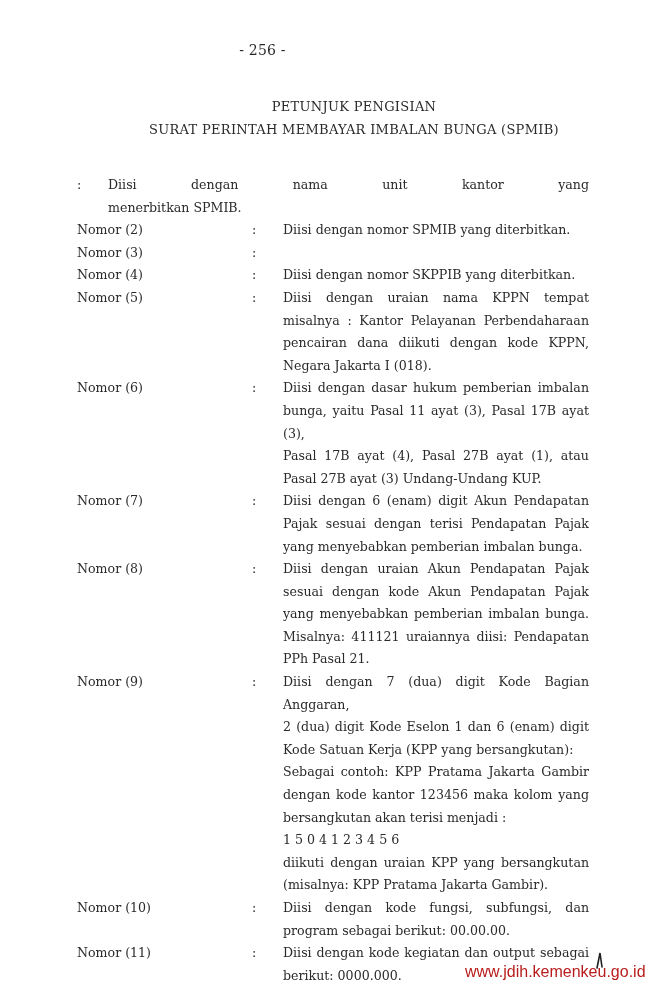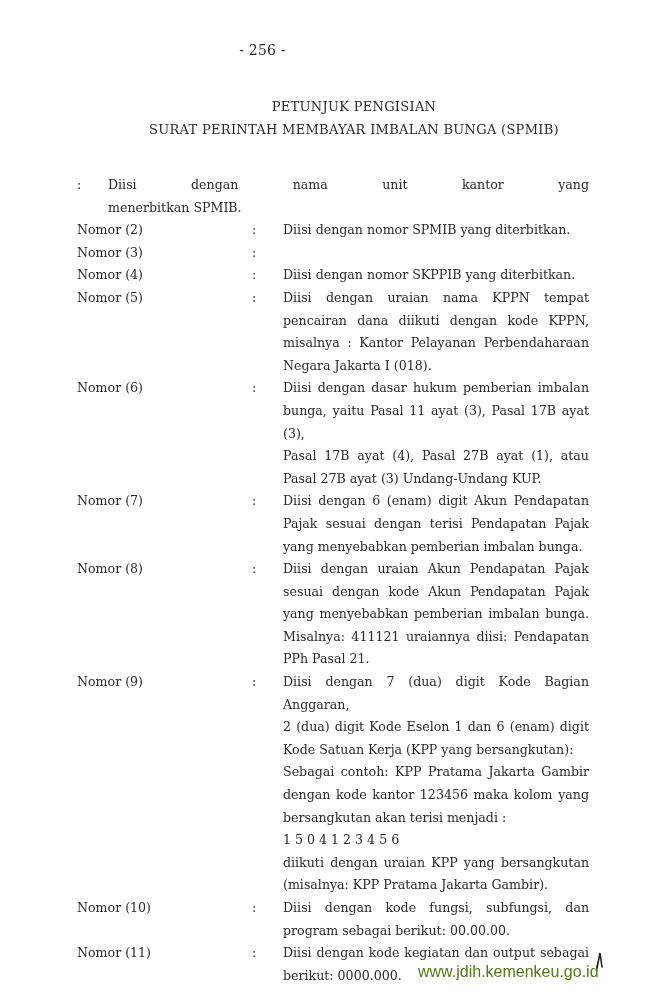--- a/index.html
+++ b/index.html
@@ -71,22 +71,22 @@
       <div class="entry-colon">:</div>
       <div class="entry-desc">
         <span class="line">Diisi dengan nomor SKPPIB yang diterbitkan.</span>
       </div>
     </div>
     <div class="entry">
       <div class="entry-label">Nomor (5)</div>
       <div class="entry-colon">:</div>
       <div class="entry-desc">
         <span class="line just">Diisi dengan uraian nama KPPN tempat</span>
+        <span class="line just">misalnya : Kantor Pelayanan Perbendaharaan</span>
         <span class="line just">pencairan dana diikuti dengan kode KPPN,</span>
-        <span class="line just">misalnya : Kantor Pelayanan Perbendaharaan</span>
         <span class="line">Negara Jakarta I (018).</span>
       </div>
     </div>
     <div class="entry">
       <div class="entry-label">Nomor (6)</div>
       <div class="entry-colon">:</div>
       <div class="entry-desc">
         <span class="line just">Diisi dengan dasar hukum pemberian imbalan</span>
         <span class="line just">bunga, yaitu Pasal 11 ayat (3), Pasal 17B ayat (3),</span>
         <span class="line just">Pasal 17B ayat (4), Pasal 27B ayat (1), atau</span>
@@ -139,16 +139,16 @@
     <div class="entry">
       <div class="entry-label">Nomor (11)</div>
       <div class="entry-colon">:</div>
       <div class="entry-desc">
         <span class="line just">Diisi dengan kode kegiatan dan output sebagai</span>
         <span class="line">berikut: 0000.000.</span>
       </div>
     </div>
   </div>
 
-<div class="footer-url" style="color: #4d7c0f;">www.jdih.kemenkeu.go.id</div>
+<div class="footer-url" style="color: #b91c1c; margin-left: 47px;">www.jdih.kemenkeu.go.id</div>
 <svg class="hand-mark" viewBox="0 0 10 18">
   <path d="M3 17 L6 2 L8 16" stroke="#222" stroke-width="1.6" fill="none" stroke-linecap="round"></path>
 </svg>
 
 </body></html>

